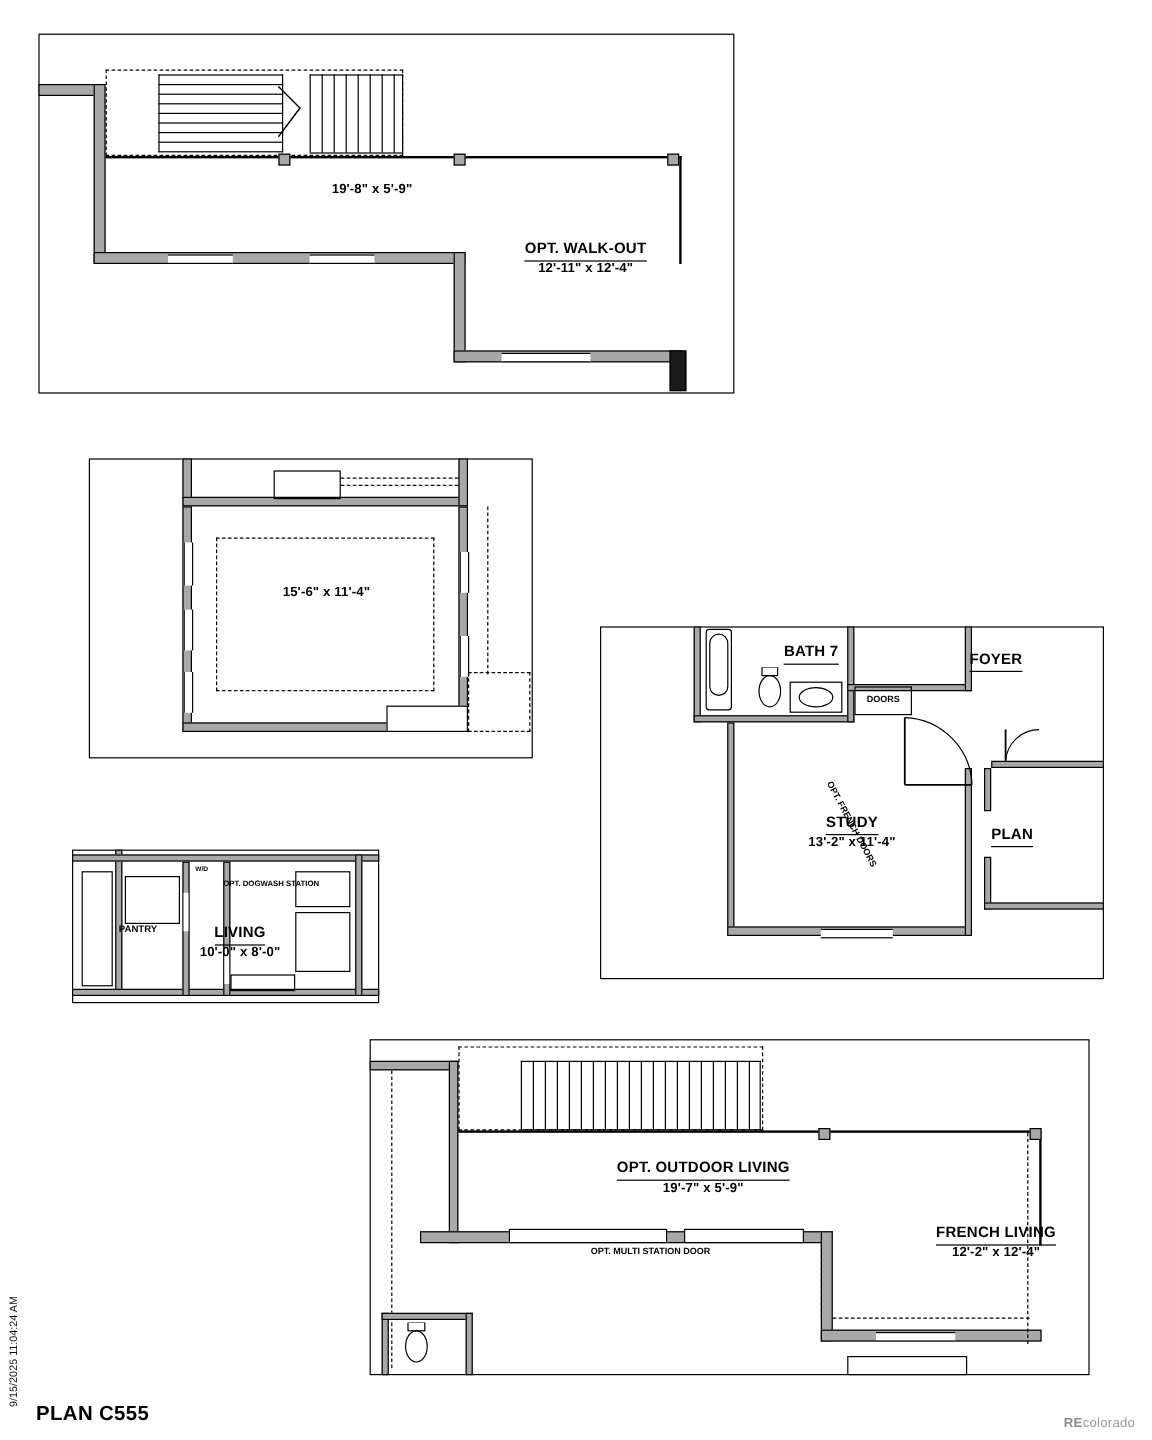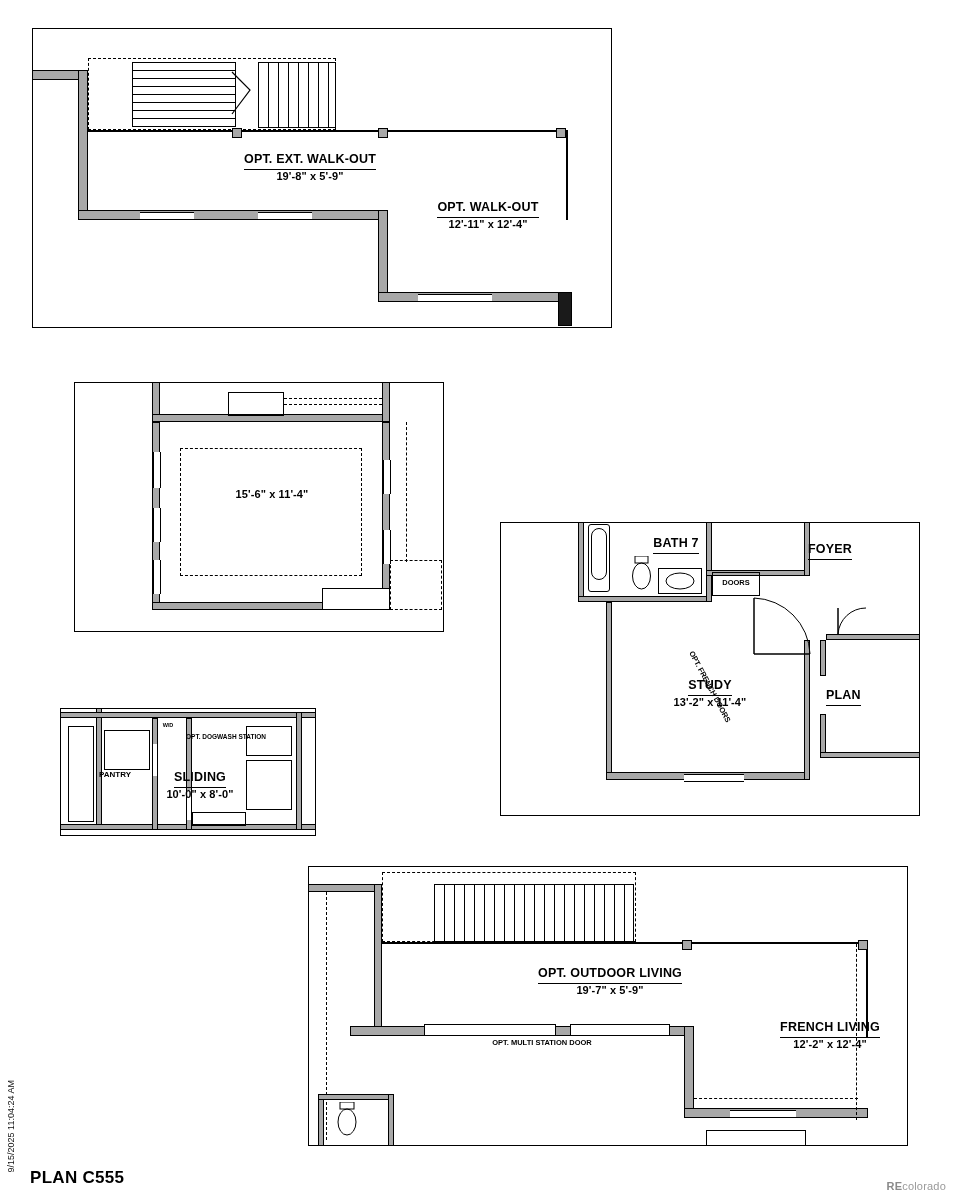--- a/index.html
+++ b/index.html
@@ -100,21 +100,20 @@
     <div class="wall" style="left:78px;top:210px;width:310px;height:10px;"></div>
     <div class="wall" style="left:378px;top:210px;width:10px;height:92px;"></div>
     <div class="wall" style="left:378px;top:292px;width:190px;height:10px;"></div>
     <div class="wall" style="left:558px;top:292px;width:14px;height:34px;background:#1a1a1a;"></div>
 
     <div class="white" style="left:140px;top:212px;width:54px;height:6px;border-top:1px solid #000;border-bottom:1px solid #000;"></div>
     <div class="white" style="left:258px;top:212px;width:54px;height:6px;border-top:1px solid #000;border-bottom:1px solid #000;"></div>
     <div class="white" style="left:418px;top:294px;width:74px;height:6px;border-top:1px solid #000;border-bottom:1px solid #000;"></div>
 
     <div class="lbl" style="left:160px;top:152px;width:300px;">
-      <div class="nm"><span class="underline">OPT. EXT. WALK-OUT</span></div>
       <div class="dim">19'-8" x 5'-9"</div>
     </div>
     <div class="lbl" style="left:338px;top:200px;width:300px;">
       <div class="nm"><span class="underline">OPT. WALK-OUT</span></div>
       <div class="dim">12'-11" x 12'-4"</div>
     </div>
   </div>
 
   <div>
     <div class="thin" style="left:74px;top:382px;width:370px;height:250px;"></div>
@@ -166,21 +165,21 @@
 
     <div class="thin" style="left:246px;top:726px;width:46px;height:30px;"></div>
     <div class="thin" style="left:246px;top:760px;width:46px;height:50px;"></div>
     <div class="thin" style="left:192px;top:812px;width:54px;height:14px;"></div>
 
     <div class="tiny2" style="left:150px;top:722px;width:36px;">W/D</div>
     <div class="tiny" style="left:184px;top:733px;width:84px;white-space:normal;">OPT. DOGWASH STATION</div>
     <div class="tiny" style="left:86px;top:770px;width:58px;font-size:8px;">PANTRY</div>
 
     <div class="lbl" style="left:120px;top:770px;width:160px;">
-      <div class="nm"><span class="underline">SLIDING</span></div>
+      <div class="nm"><span class="underline">LIVING</span></div>
       <div class="dim">10'-0" x 8'-0"</div>
     </div>
   </div>
 
   <div>
     <div class="thin" style="left:500px;top:522px;width:420px;height:294px;"></div>
 
     <div class="wall" style="left:578px;top:522px;width:6px;height:80px;"></div>
     <div class="wall" style="left:578px;top:596px;width:134px;height:6px;"></div>
     <div class="wall" style="left:706px;top:522px;width:6px;height:80px;"></div>
@@ -293,21 +292,21 @@
 
     <div class="wall" style="left:318px;top:1094px;width:6px;height:52px;"></div>
     <div class="wall" style="left:318px;top:1094px;width:76px;height:6px;"></div>
     <div class="wall" style="left:388px;top:1094px;width:6px;height:52px;"></div>
     <svg style="position:absolute;left:334px;top:1102px;" width="26" height="38">
       <rect x="6" y="0" width="14" height="7" fill="none" stroke="#000" stroke-width="1"></rect>
       <ellipse cx="13" cy="20" rx="9" ry="13" fill="none" stroke="#000" stroke-width="1"></ellipse>
     </svg>
     <div class="thin" style="left:706px;top:1130px;width:100px;height:16px;"></div>
 
-    <div class="lbl" style="left:460px;top:966px;width:300px;">
+    <div class="lbl" style="left:436px;top:966px;width:300px;">
       <div class="nm"><span class="underline">OPT. OUTDOOR LIVING</span></div>
       <div class="dim">19'-7" x 5'-9"</div>
     </div>
     <div class="lbl" style="left:680px;top:1020px;width:300px;">
       <div class="nm"><span class="underline">FRENCH LIVING</span></div>
       <div class="dim">12'-2" x 12'-4"</div>
     </div>
   </div>
 
   <div class="plan-title">PLAN C555</div>

